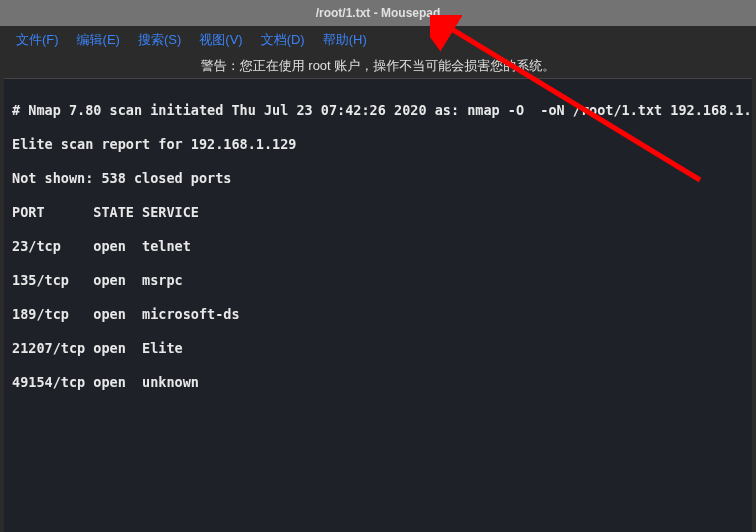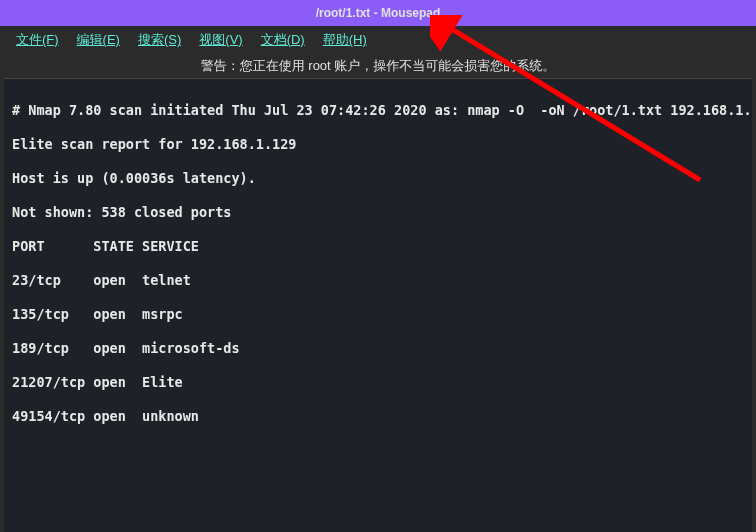--- a/index.html
+++ b/index.html
@@ -10,44 +10,43 @@
     body {
       width: 756px;
       height: 532px;
       background: #2b2b2b;
       font-family: sans-serif;
       overflow: hidden;
       position: relative;
     }
     .titlebar {
       height: 26px;
-      background: #8b5cf6;
+      background: #737373;
       display: flex;
       align-items: center;
       justify-content: center;
       color: #e0e0e0;
       font-size: 12px;
     }
     .titlebar-title {
       font-weight: bold;
     }
     .menubar {
       height: 28px;
       background: #2b2b2b;
       display: flex;
       align-items: center;
       padding: 0 10px;
       gap: 6px;
     }
     .menu-item {
-      color: #5eead4;
+      color: #3b82f6;
       font-size: 13px;
       padding: 4px 6px;
       cursor: pointer;
-      text-decoration: underline;
     }
     .warning-bar {
       height: 24px;
       background: #2b2b2b;
       color: #e0e0e0;
       font-size: 13px;
       text-align: center;
       padding: 3px 0;
     }
     .editor {
@@ -91,21 +90,20 @@
   <div class="menu-item">视图(V)</div>
   <div class="menu-item">文档(D)</div>
   <div class="menu-item">帮助(H)</div>
 </div>
 
 <div class="warning-bar">警告：您正在使用 root 账户，操作不当可能会损害您的系统。</div>
 
 <div class="editor">
 <span class="ed-line"># Nmap 7.80 scan initiated Thu Jul 23 07:42:26 2020 as: nmap -O  -oN /root/1.txt 192.168.1.129</span>
 <span class="ed-line">Elite scan report for 192.168.1.129</span>
-<span class="ed-line">Host is up (0.00036s latency).</span>
 <span class="ed-line">Not shown: 538 closed ports</span>
 <span class="ed-line">PORT      STATE SERVICE</span>
 <span class="ed-line">23/tcp    open  telnet</span>
 <span class="ed-line">135/tcp   open  msrpc</span>
 <span class="ed-line">189/tcp   open  microsoft-ds</span>
 <span class="ed-line">21207/tcp open  Elite</span>
 <span class="ed-line">49154/tcp open  unknown</span>
 
 
 

